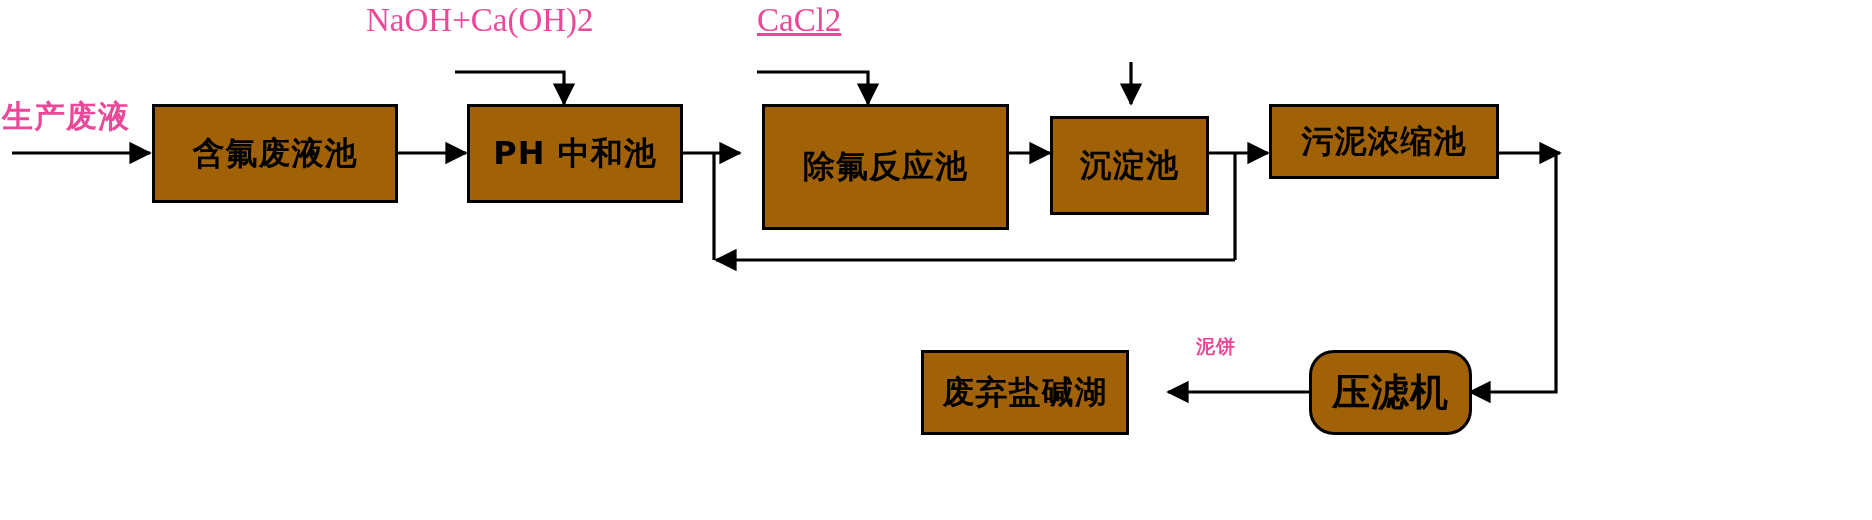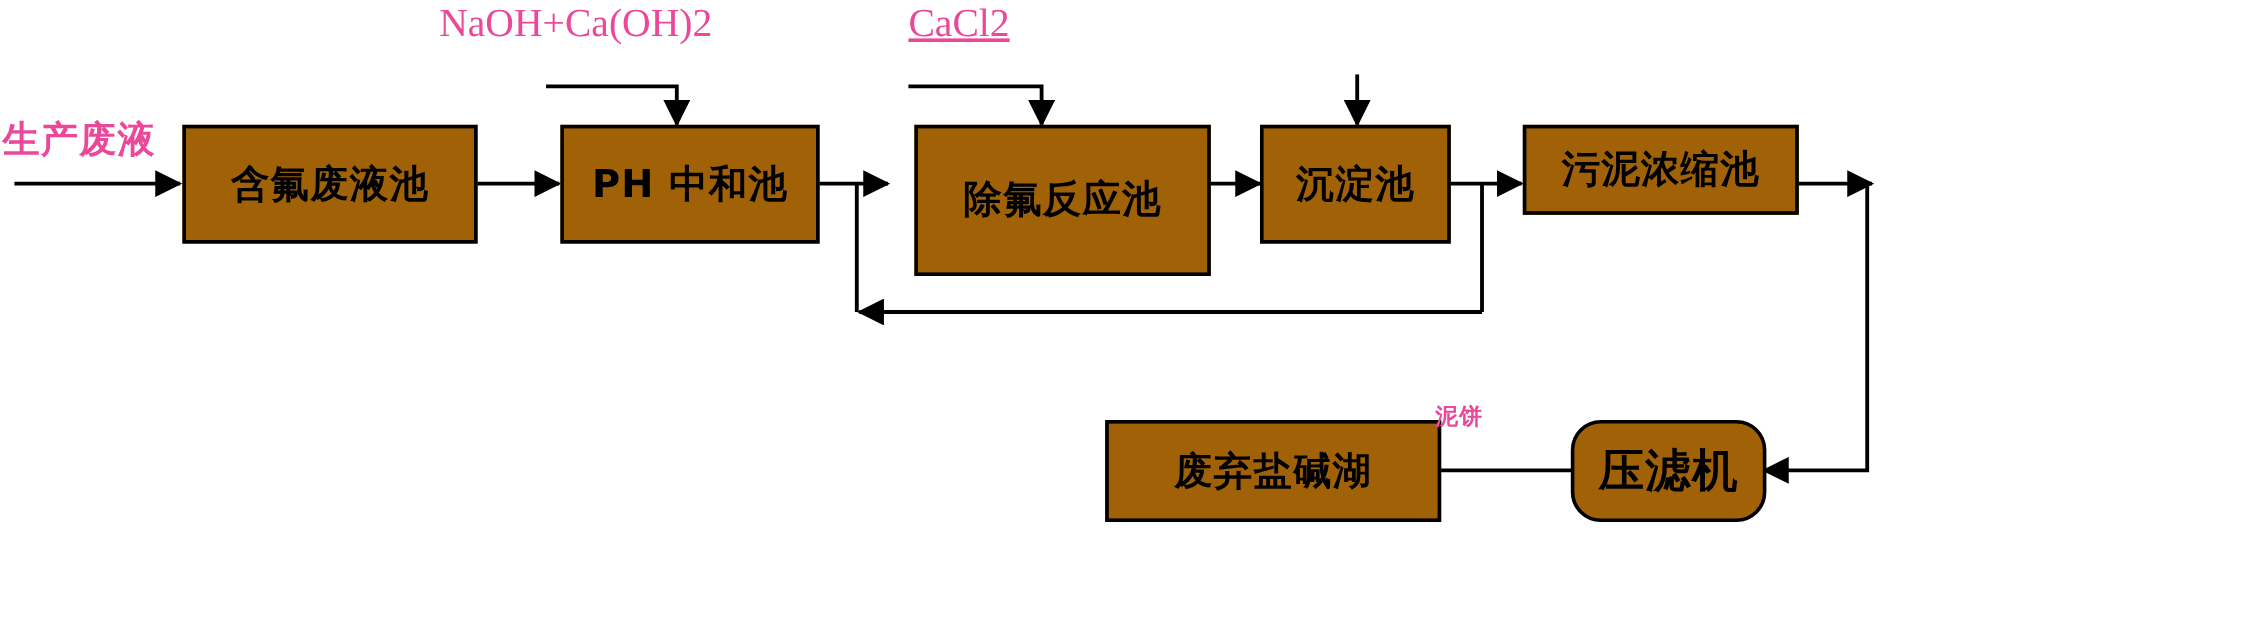--- a/index.html
+++ b/index.html
@@ -105,21 +105,21 @@
 
 
   <div class="label cjk" style="left:1196px; top:334px; font-size:19px;">泥饼</div>
 
   <div class="node" style="left:152px; top:104px; width:246px; height:99px; font-size:32px;">含氟废液池</div>
 
   <div class="node" style="left:467px; top:104px; width:216px; height:99px; font-size:32px;">PH 中和池</div>
 
   <div class="node" style="left:752px; top:104px; width:247px; height:126px; font-size:32px;margin-left:10px;">除氟反应池</div>
 
-  <div class="node" style="left:1050px; top:104px; width:159px; height:99px; font-size:32px;">沉淀池</div>
+  <div class="node" style="left:1050px; top:116px; width:159px; height:99px; font-size:32px;">沉淀池</div>
 
   <div class="node" style="left:1269px; top:104px; width:230px; height:75px; font-size:32px;">污泥浓缩池</div>
 
-  <div class="node" style="left:921px; top:350px; width:280px; height:85px; font-size:32px;">废弃盐碱湖</div>
+  <div class="node" style="left:921px; top:350px; width:208px; height:85px; font-size:32px;">废弃盐碱湖</div>
 
   <div class="node" style="left:1309px; top:350px; width:163px; height:85px; font-size:38px;border-radius:25px;">压滤机</div>
 
 </div>
 
 </body></html>

